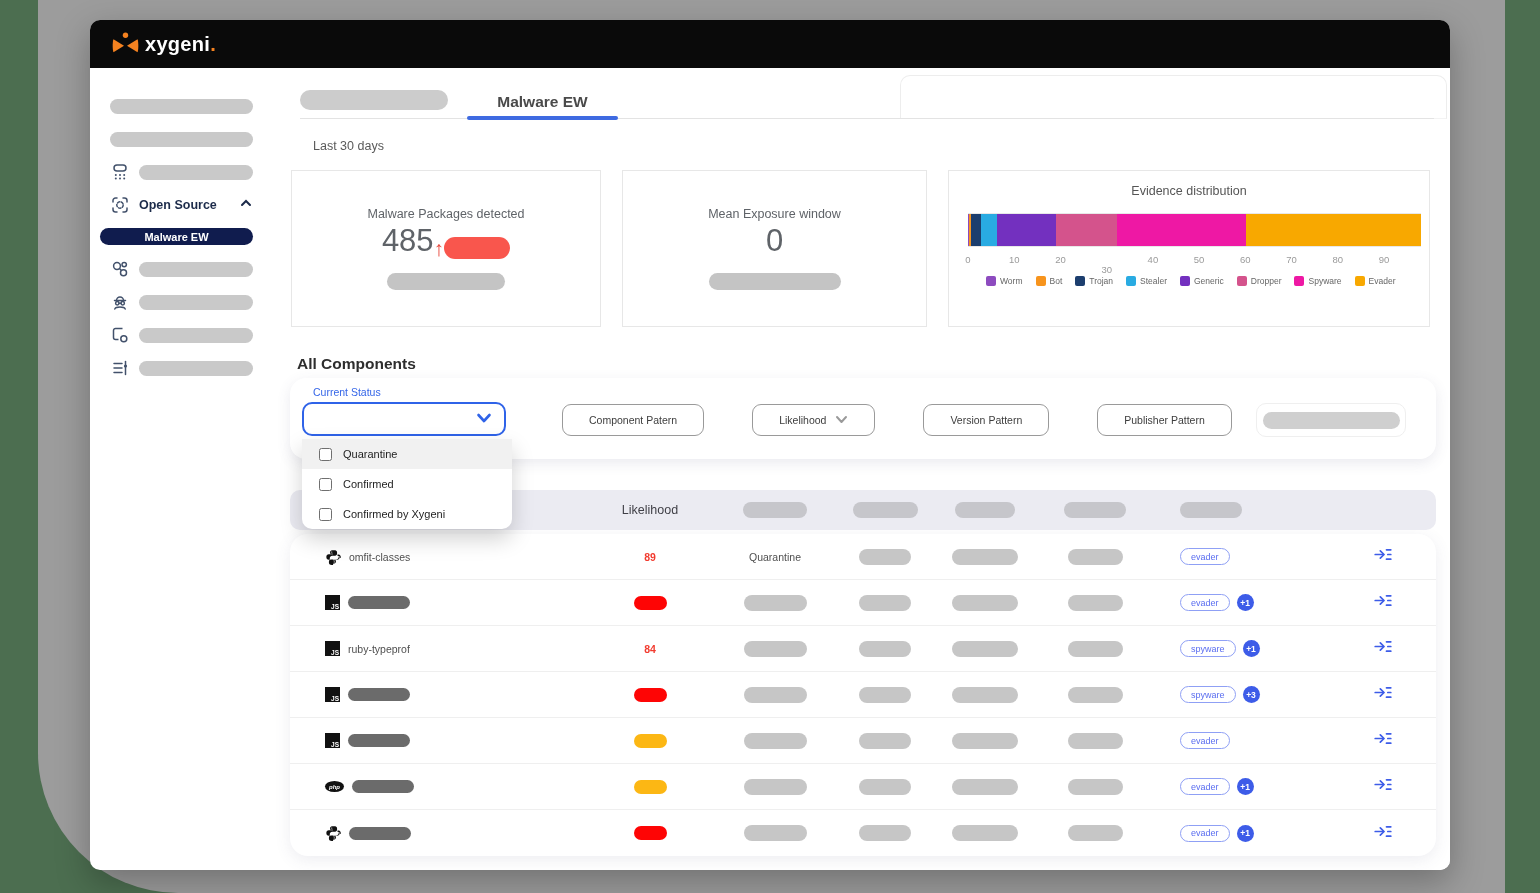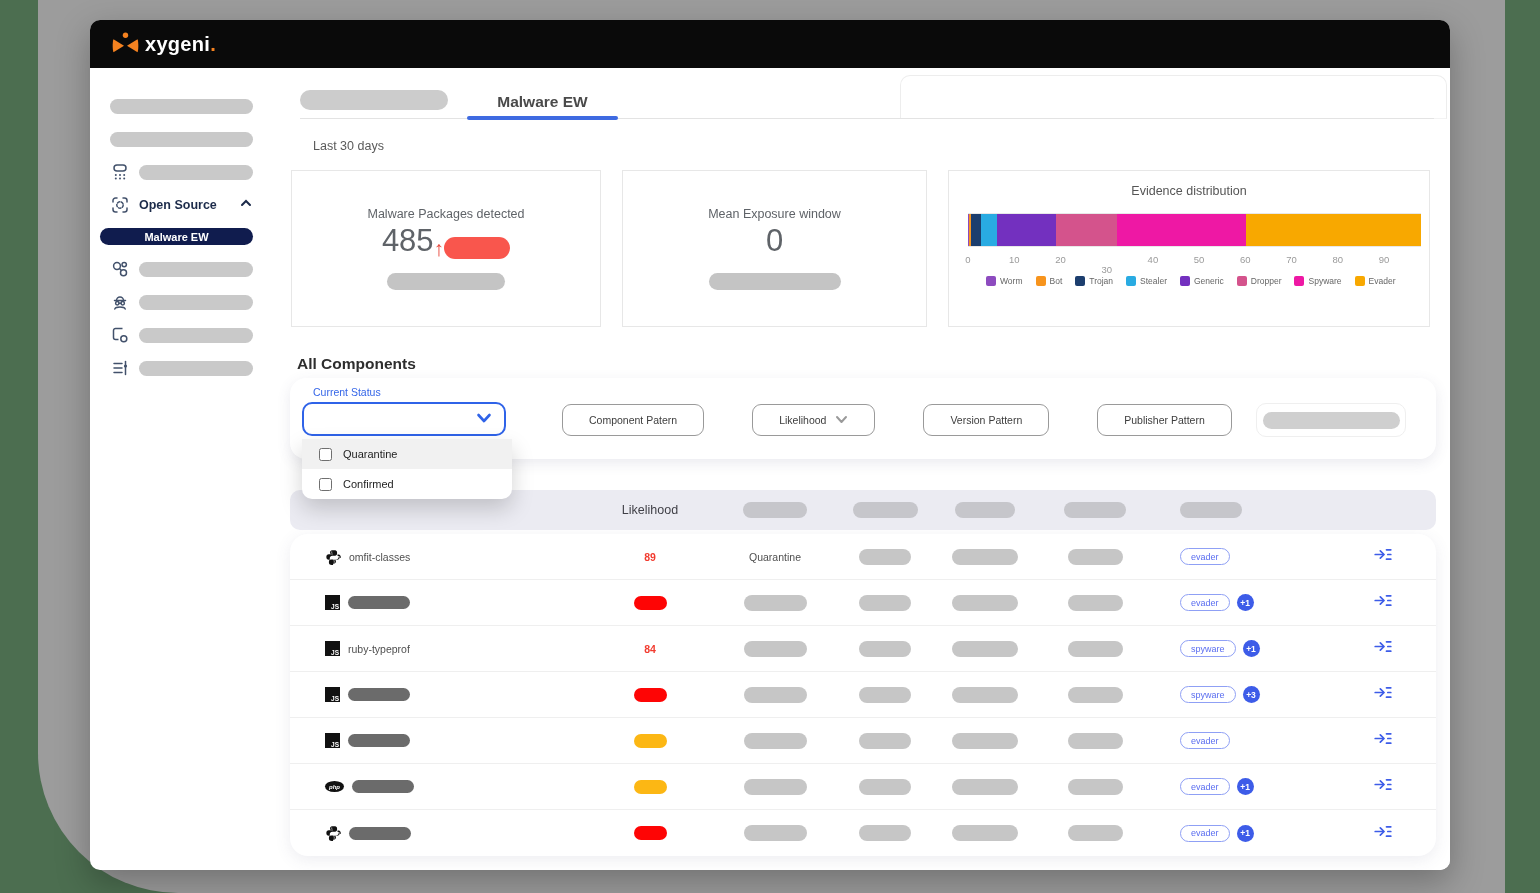--- a/index.html
+++ b/index.html
@@ -339,20 +339,24 @@
 
       <div class="dropdown">
           <div class="dd-item active">
             <div class="checkbox"></div>
             <span>Quarantine</span>
           </div>
           <div class="dd-item">
             <div class="checkbox"></div>
             <span>Confirmed</span>
           </div>
+          <div class="dd-item">
+            <div class="checkbox"></div>
+            <span>Confirmed by Xygeni</span>
+          </div>
         </div>
 
       <div class="theader">
         <div class="col-name"></div>
         <div class="col-score">
             <span class="likelihood-h">Likelihood</span>
           </div>
         <div class="col-status">
             <div class="hsk" style="width:64px"></div>
           </div>

